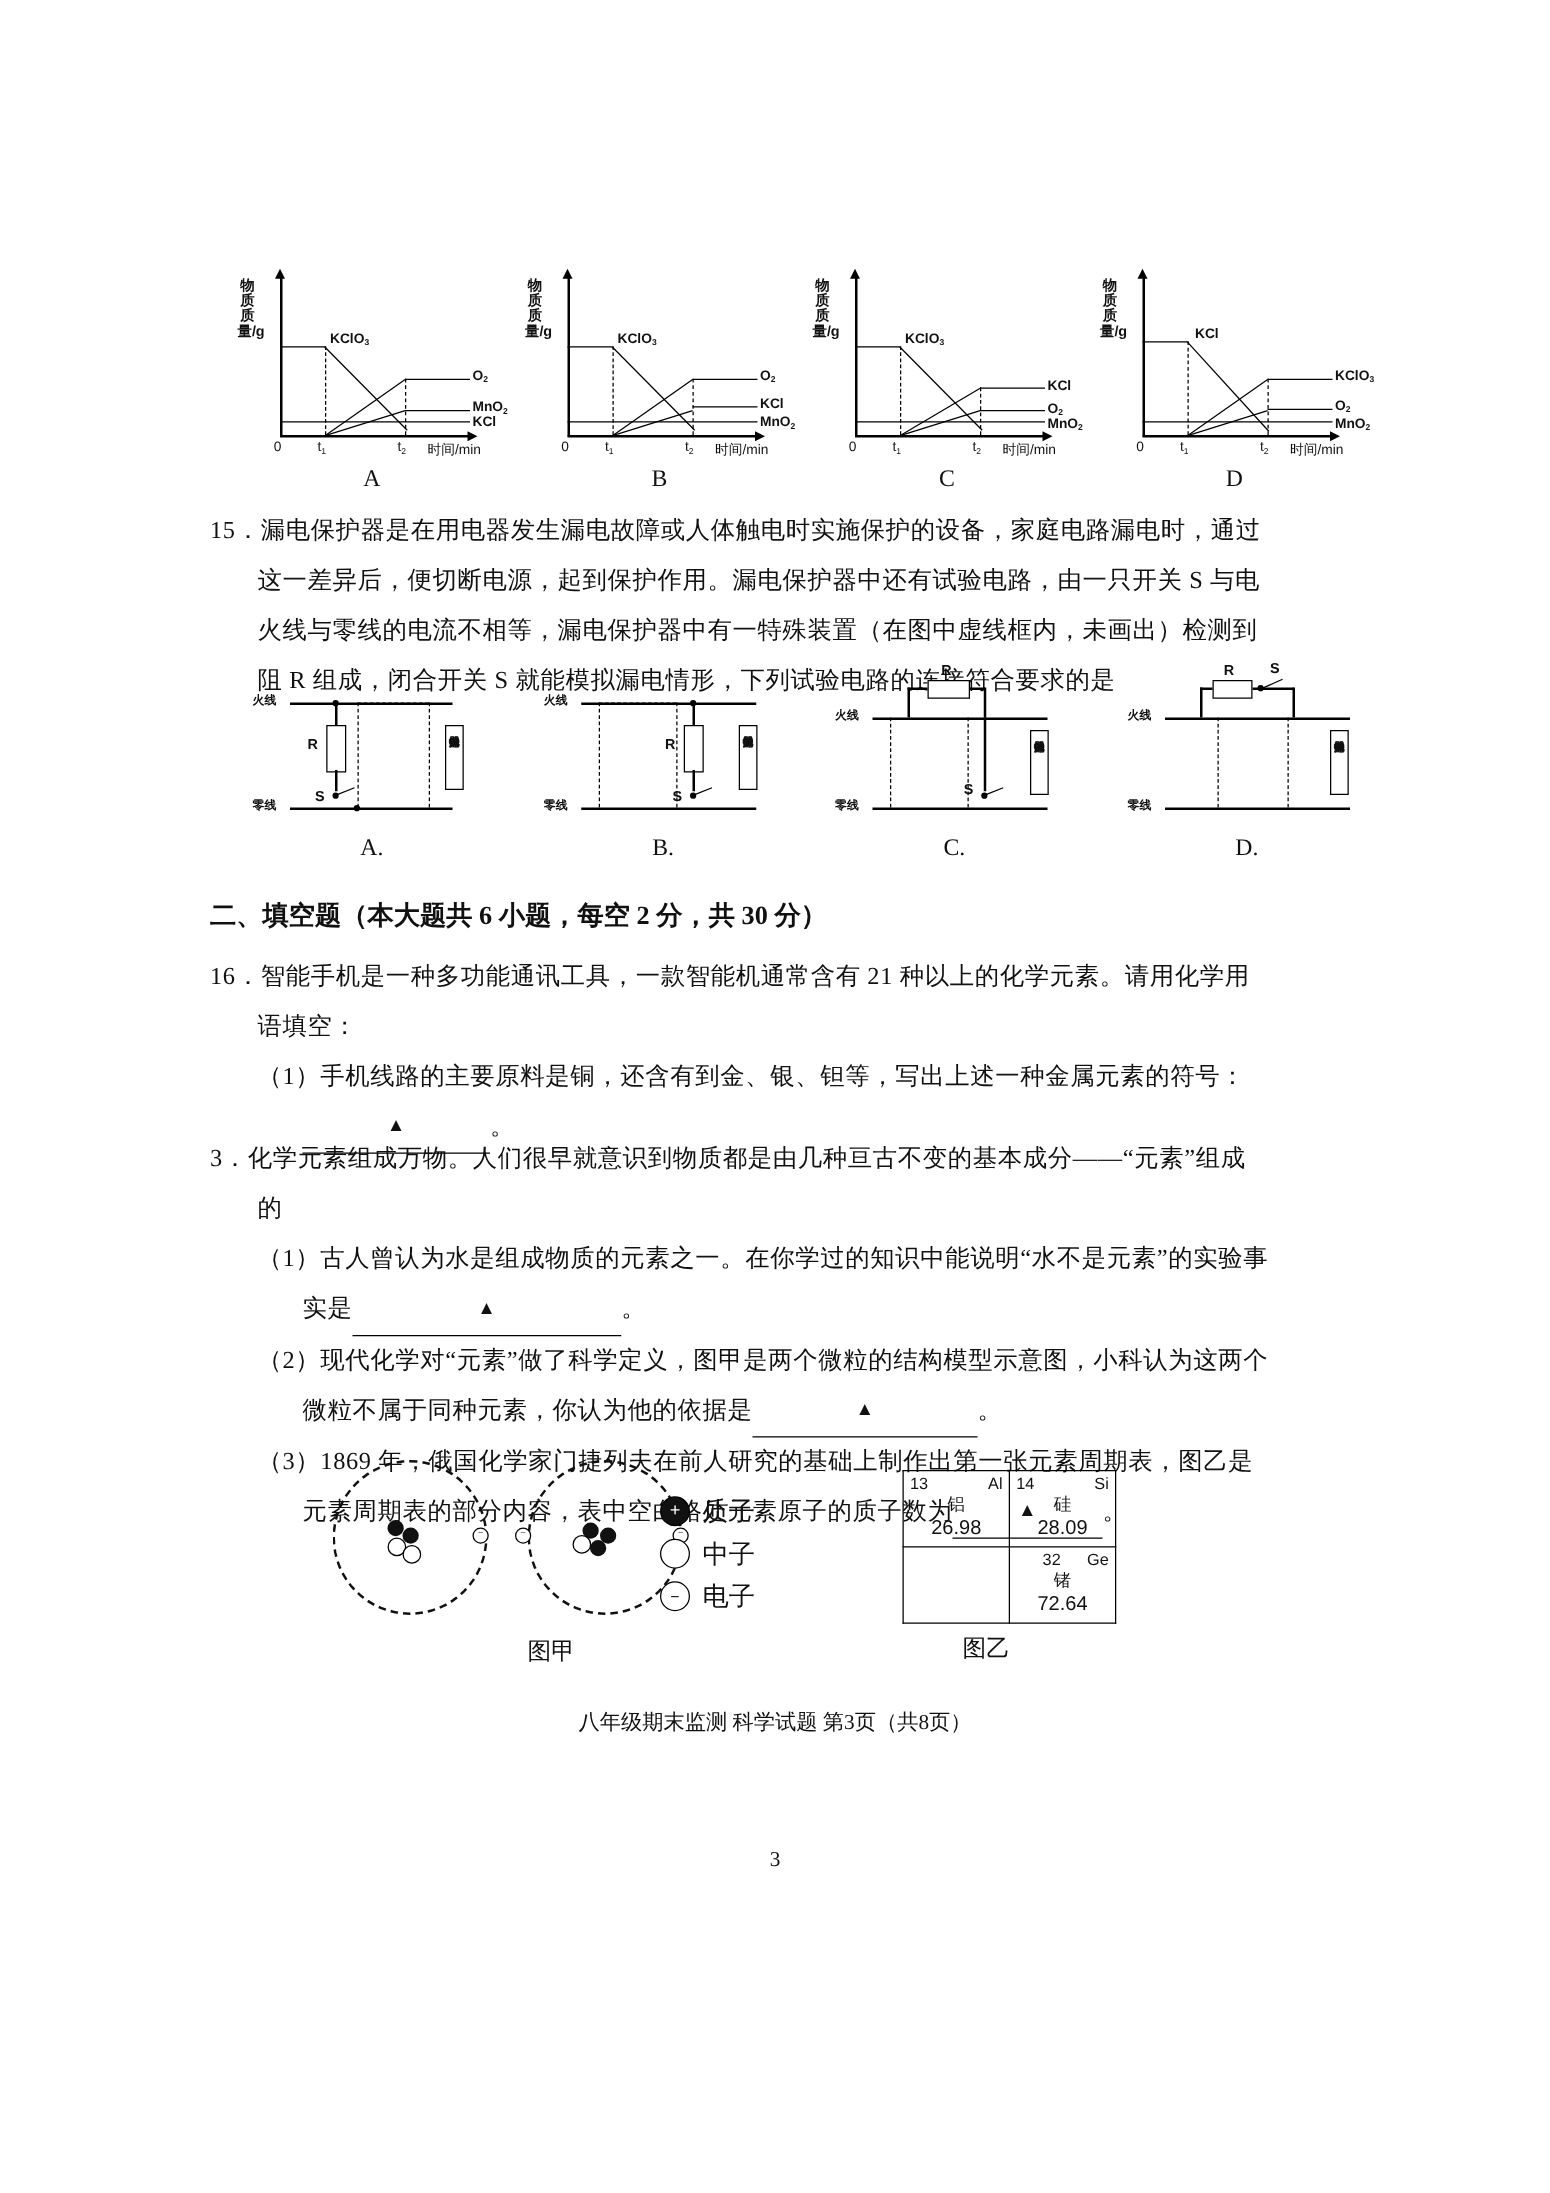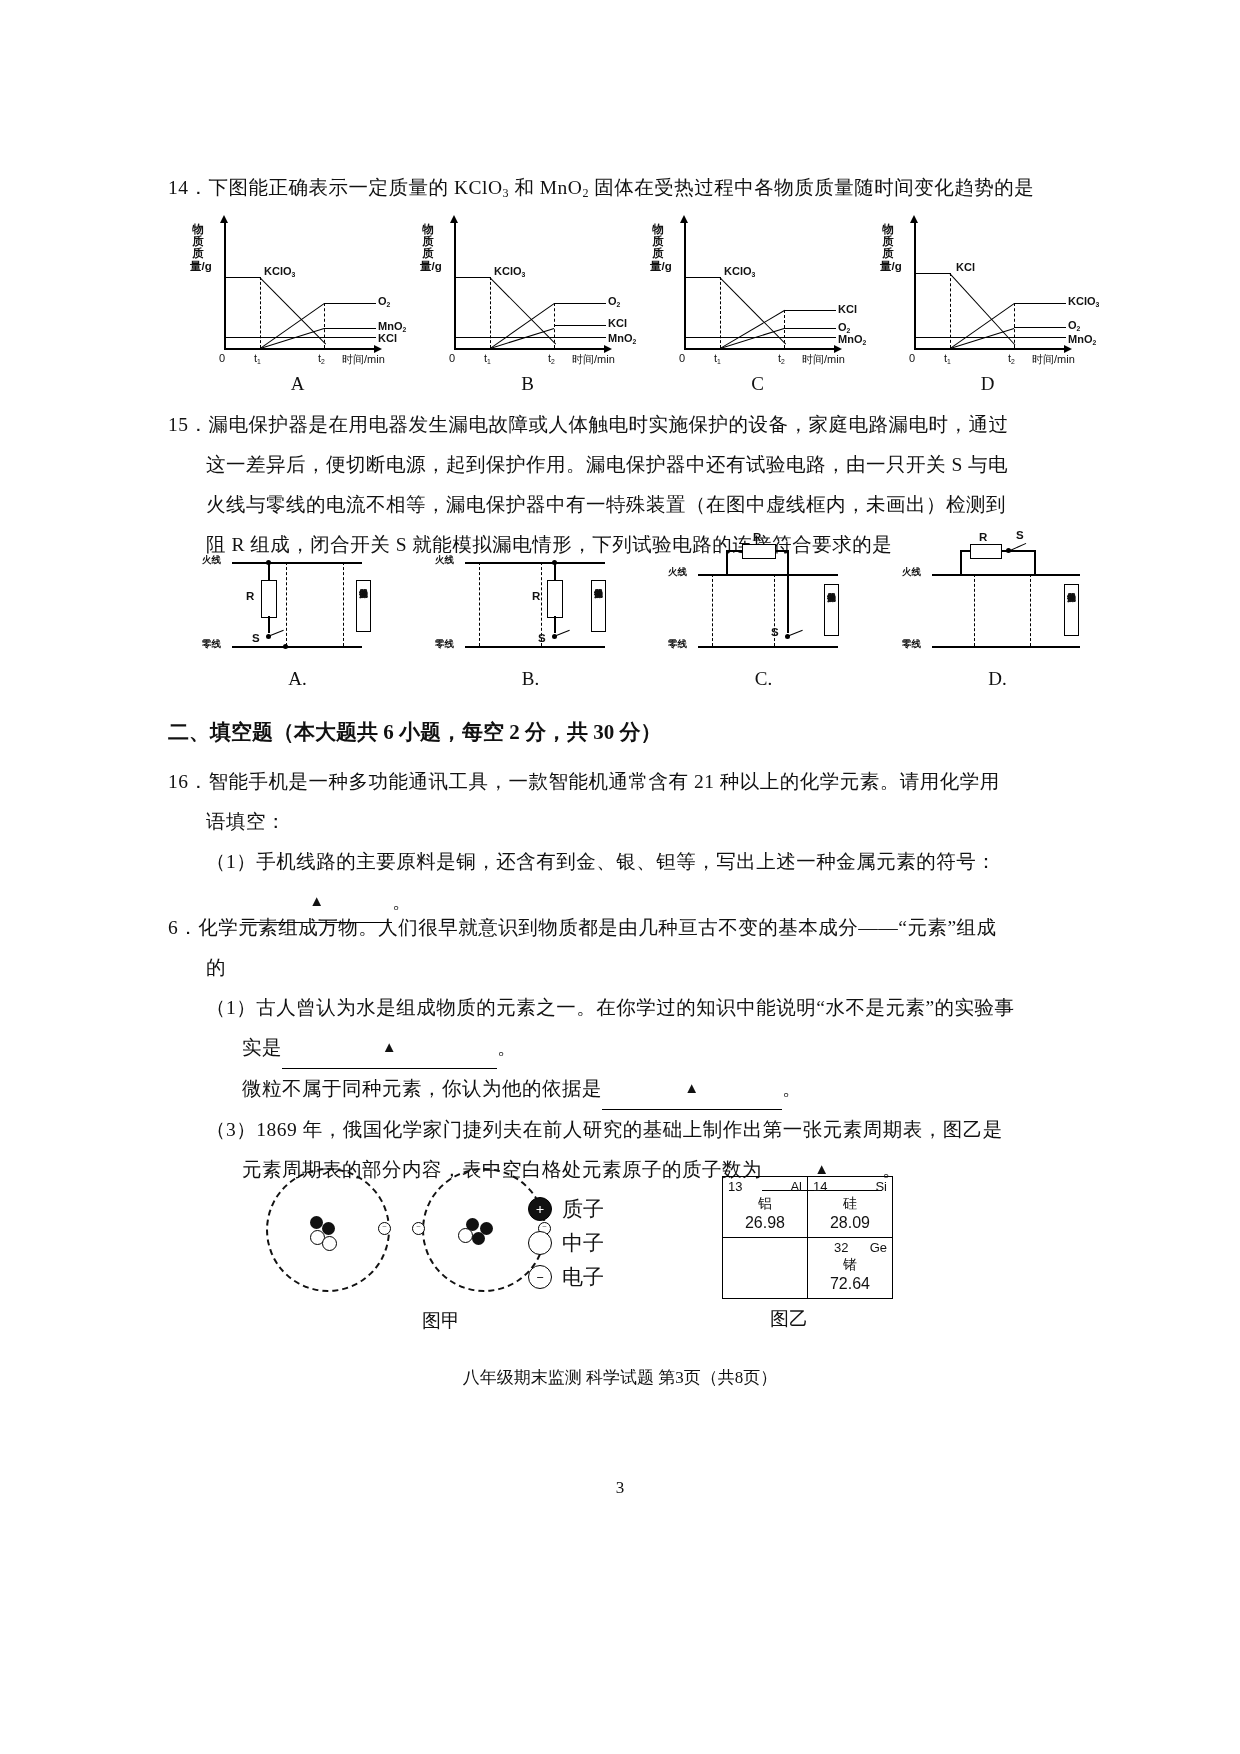--- a/index.html
+++ b/index.html
@@ -80,23 +80,20 @@
   .figcap2{position:absolute;font-size:19px;}
 
   #footer{position:absolute;left:0;top:1366px;width:1240px;text-align:center;font-size:17px;}
   #pageno{position:absolute;left:0;top:1478px;width:1240px;text-align:center;font-size:17px;}
 </style>
 </head>
 <body>
 
 <div class="page">
 
-  <div class="blk q-line" id="q14-stem">
-    <span>14．下图能正确表示一定质量的 KClO</span><sub>3</sub><span> 和 MnO</span><sub>2</sub><span> 固体在受热过程中各物质质量随时间变化趋势的是</span>
-  </div>
 
   <div class="charts-row">
 
     <div class="chart" style="left:0px;">
       <div class="ch-ylab">物质质量/g</div>
       <div class="ax yax"></div>
       <div class="arrow-up"></div>
       <div class="ax xax"></div>
       <div class="arrow-rt"></div>
 
@@ -306,26 +303,27 @@
   <div class="blk q-line" id="q16">
     <div>16．智能手机是一种多功能通讯工具，一款智能机通常含有 21 种以上的化学元素。请用化学用</div>
     <div class="ind1">语填空：</div>
     <div class="ind1">（1）手机线路的主要原料是铜，还含有到金、银、钽等，写出上述一种金属元素的符号：</div>
     <div class="ind2">
       <span class="blank" style="width:150px;"><span class="tri">▲</span></span><span>。</span>
     </div>
   </div>
 
   <div class="blk q-line" id="q17">
-    <div>6．化学元素组成万物。人们很早就意识到物质都是由几种亘古不变的基本成分——“元素”组成</div>
+    <div>3．化学元素组成万物。人们很早就意识到物质都是由几种亘古不变的基本成分——“元素”组成</div>
     <div class="ind1">的</div>
     <div class="ind1">（1）古人曾认为水是组成物质的元素之一。在你学过的知识中能说明“水不是元素”的实验事</div>
     <div class="ind2">
       <span>实是</span><span class="blank" style="width:215px;"><span class="tri">▲</span></span><span>。</span>
     </div>
+    <div class="ind1">（2）现代化学对“元素”做了科学定义，图甲是两个微粒的结构模型示意图，小科认为这两个</div>
     <div class="ind2">
       <span>微粒不属于同种元素，你认为他的依据是</span><span class="blank" style="width:180px;"><span class="tri">▲</span></span><span>。</span>
     </div>
     <div class="ind1">（3）1869 年，俄国化学家门捷列夫在前人研究的基础上制作出第一张元素周期表，图乙是</div>
     <div class="ind2">
       <span>元素周期表的部分内容，表中空白格处元素原子的质子数为</span><span class="blank" style="width:120px;"><span class="tri">▲</span></span><span>。</span>
     </div>
   </div>
 
   <div class="atoms">

